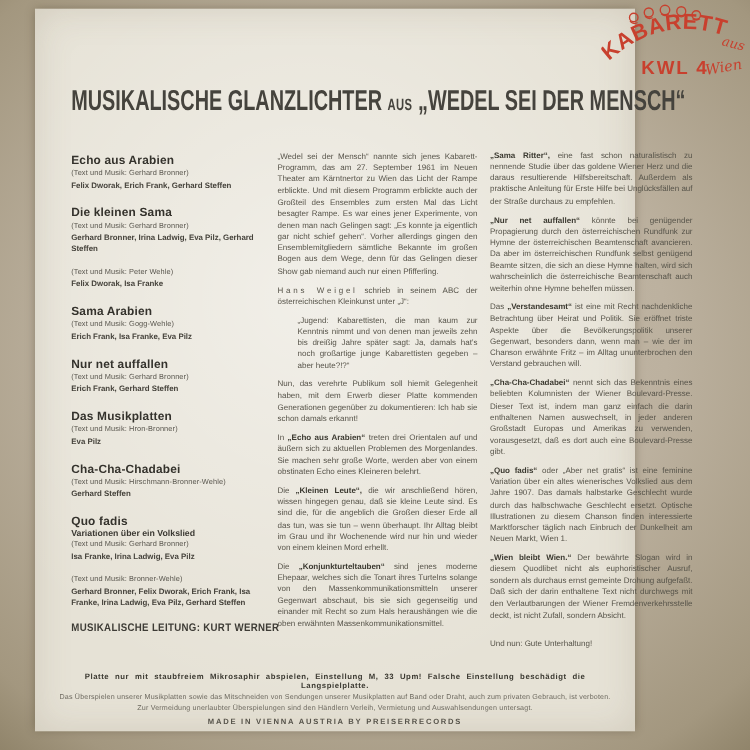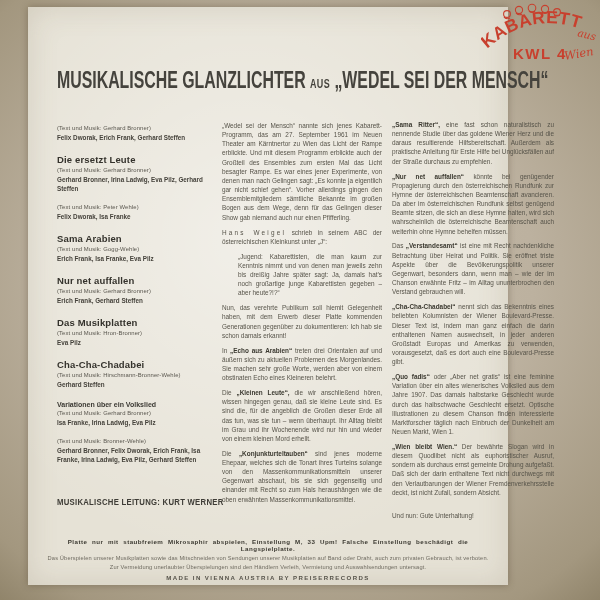--- a/index.html
+++ b/index.html
@@ -62,26 +62,27 @@
 
     <div class="page-title">
       <span>MUSIKALISCHE GLANZLICHTER</span>
       <span class="aus">AUS</span>
       <span>„WEDEL SEI DER MENSCH“</span>
     </div>
 
     <div class="col col-left">
 
       <div class="track">
+        <div class="track-title">Echo aus Arabien</div>
         <div class="track-credit">(Text und Musik: Gerhard Bronner)</div>
         <div class="track-cast">Felix Dworak, Erich Frank, Gerhard Steffen</div>
       </div>
 
       <div class="track">
-        <div class="track-title">Die ersetzt Leute</div>
+        <div class="track-title">Die kleinen Sama</div>
         <div class="track-credit">(Text und Musik: Gerhard Bronner)</div>
         <div class="track-cast">Gerhard Bronner, Irina Ladwig, Eva Pilz, Gerhard Steffen</div>
       </div>
 
       <div class="track">
         <div class="track-credit">(Text und Musik: Peter Wehle)</div>
         <div class="track-cast">Felix Dworak, Isa Franke</div>
       </div>
 
       <div class="track">
@@ -102,20 +103,21 @@
         <div class="track-cast">Eva Pilz</div>
       </div>
 
       <div class="track">
         <div class="track-title">Cha-Cha-Chadabei</div>
         <div class="track-credit">(Text und Musik: Hirschmann-Bronner-Wehle)</div>
         <div class="track-cast">Gerhard Steffen</div>
       </div>
 
       <div class="track">
+        <div class="track-title">Quo fadis</div>
         <div class="track-subtitle">Variationen über ein Volkslied</div>
         <div class="track-credit">(Text und Musik: Gerhard Bronner)</div>
         <div class="track-cast">Isa Franke, Irina Ladwig, Eva Pilz</div>
       </div>
 
       <div class="track">
         <div class="track-credit">(Text und Musik: Bronner-Wehle)</div>
         <div class="track-cast">Gerhard Bronner, Felix Dworak, Erich Frank, Isa Franke, Irina Ladwig, Eva Pilz, Gerhard Steffen</div>
       </div>
 

